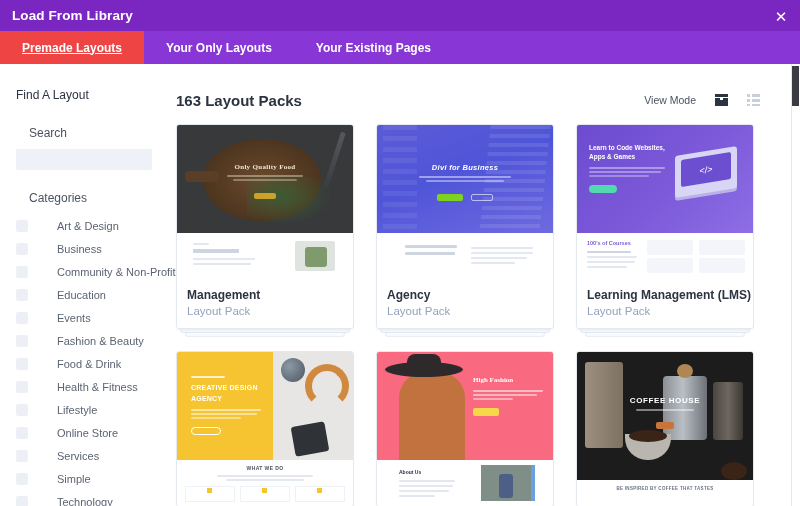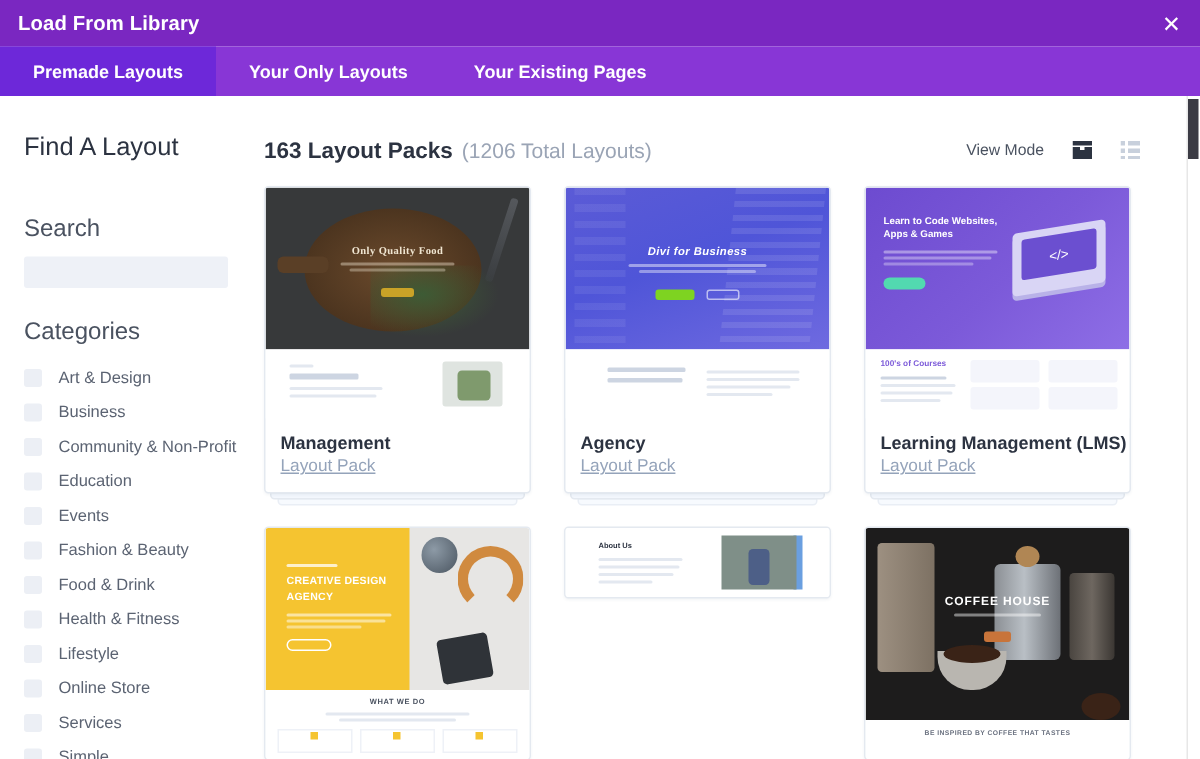--- a/index.html
+++ b/index.html
@@ -33,50 +33,50 @@
     position:absolute; top:31px; left:0; width:800px; height:33px;
     background:#8836d6;
     display:flex; align-items:stretch;
   }
   .tab {
     display:flex; align-items:center;
     padding:0 22px;
     color:#ffffff; font-size:12px; font-weight:bold;
     cursor:pointer; white-space:nowrap;
   }
-  .tab.active { background:#6d28d9; }
+  .tab.active { background:#ef4444;text-decoration:underline; }
 
   
   .scroll-track {
     position:absolute; top:64px; right:0; width:9px; height:442px;
     background:#ffffff; border-left:1px solid #e7e7e7;
   }
   .scroll-thumb {
     position:absolute; top:66px; right:1px; width:7px; height:40px;
     background:#3b3b44;
   }
 
   
   .body-area { position:absolute; top:64px; left:0; width:791px; height:442px; background:#fff; }
 
   
   .sidebar { position:absolute; top:0; left:0; width:185px; height:442px; padding:24px 0 0 16px; }
-  .sidebar-title { font-size:17px; color:#2c3341; font-weight:400; margin-bottom:36px; }
-  .sidebar-label { font-size:16px; color:#4a5260; margin-bottom:9px; }
+  .sidebar-title { font-size:12px; color:#2c3341; font-weight:400; margin-bottom:24px; }
+  .sidebar-label { font-size:12px; color:#4a5260; margin-bottom:9px;margin-left:13px; }
   .search-input {
     width:136px; height:21px; background:#eef1f7;
     border:none; outline:none; border-radius:2px;
     padding:0 6px; font-size:11px; color:#2c3341;
     font-family:"Liberation Sans", sans-serif;
     margin-bottom:21px; display:block;
   }
   .cat-list { margin-top:9px; }
   .cat-item { display:flex; align-items:center; height:23px; cursor:pointer; }
   .cat-box { width:12px; height:12px; background:#eceff5; border-radius:2px; flex:0 0 auto; }
-  .cat-label { font-size:11px; color:#5b6372; margin-left:11px; white-space:nowrap; }
+  .cat-label { font-size:11px; color:#5b6372; margin-left:29px; white-space:nowrap; }
 
   
   .main { position:absolute; top:0; left:168px; width:606px; height:490px; padding-top:25px; }
   .main-header { display:flex; align-items:center; height:22px; padding:0 14px 0 8px; }
   .main-count { font-size:15px; color:#2c3341; font-weight:bold; }
   .main-total { font-size:14px; color:#9aa4b5; font-weight:400; margin-left:6px; }
   .viewmode { margin-left:auto; display:flex; align-items:center; gap:19px; }
   .viewmode-label { font-size:10.5px; color:#4a5260; }
   .vm-icon { display:flex; cursor:pointer; }
 
@@ -100,21 +100,21 @@
     background:#f3f7fd; border:1px solid #e4e9f0; border-radius:0 0 3px 3px; z-index:2;
   }
   .stack2 {
     position:absolute; left:9px; right:9px; bottom:-8px; height:5px;
     background:#f7fafe; border:1px solid #e9eef5; border-radius:0 0 3px 3px; z-index:1;
   }
   .thumb { width:100%; height:108px; overflow:hidden; position:relative; }
   .thumb-lower { width:100%; height:46px; background:#fff; position:relative; overflow:hidden; }
   .card-meta { padding:8px 10px 11px 10px; }
   .card-title { font-size:12px; color:#2c3341; font-weight:bold; line-height:1.35; white-space:nowrap; }
-  .card-sub { font-size:11.5px; color:#94a3ba; margin-top:2px;text-decoration:underline; }
+  .card-sub { font-size:11.5px; color:#94a3ba; margin-top:2px; }
 
   
   .t-head { position:absolute; left:0; right:0; text-align:center; }
   .t-title { font-weight:bold; letter-spacing:.3px; }
   .t-lines { margin:4px auto 0; }
   .t-line { height:2px; border-radius:1px; margin:2px auto; }
   .t-btn { display:inline-block; border-radius:2px; }
   .sk { background:#e3e8f0; border-radius:1px; }
   .sk-d { background:#cdd5e2; border-radius:1px; }
 
@@ -300,21 +300,20 @@
           <span class="cat-box"></span>
           <span class="cat-label">Technology</span>
         </div>
       </div>
     </div>
 
     <div class="main">
 
       <div class="main-header">
         <span class="main-count">163 Layout Packs</span>
-        <span class="main-total">(1206 Total Layouts)</span>
         <span class="viewmode">
           <span class="viewmode-label">View Mode</span>
           <span class="vm-icon">
             <svg width="13" height="12" viewBox="0 0 13 12">
               <rect x="0" y="0" width="13" height="3" fill="#2c3341"></rect>
               <rect x="0" y="4" width="13" height="8" fill="#2c3341"></rect>
               <rect x="5" y="4" width="3" height="2" fill="#ffffff"></rect>
             </svg>
           </span>
           <span class="vm-icon">
@@ -483,20 +482,35 @@
               <div style="position:absolute;left:85px;bottom:13px;width:5px;height:5px;background:#f5c430;"></div>
               <div style="position:absolute;left:140px;bottom:13px;width:5px;height:5px;background:#f5c430;"></div>
             </div>
 
           </div>
         </div>
 
         <div class="card-wrap">
 
           <div class="card">
+            <div class="thumb">
+              <div class="fa-bg"></div>
+              <div class="fa-person"></div>
+              <div class="fa-hat-top"></div>
+              <div class="fa-hat"></div>
+              <div style="position:absolute;left:96px;top:24px;width:76px;">
+                <div style="color:#ffffff;font-size:7px;font-weight:bold;font-family:'Liberation Serif',serif;">High Fashion</div>
+                <div style="margin-top:6px;">
+                  <div class="t-line" style="width:70px;margin-left:0;background:rgba(255,255,255,.55);"></div>
+                  <div class="t-line" style="width:64px;margin-left:0;background:rgba(255,255,255,.50);"></div>
+                  <div class="t-line" style="width:40px;margin-left:0;background:rgba(255,255,255,.45);"></div>
+                </div>
+                <span class="t-btn" style="background:#f7d84b;width:26px;height:8px;margin-top:6px;"></span>
+              </div>
+            </div>
             <div class="thumb-lower">
               <div style="position:absolute;left:22px;top:9px;width:58px;">
                 <div style="color:#2c3341;font-size:5px;font-weight:bold;">About Us</div>
                 <div class="sk" style="width:56px;height:2px;margin-top:5px;"></div>
                 <div class="sk" style="width:54px;height:2px;margin-top:3px;"></div>
                 <div class="sk" style="width:50px;height:2px;margin-top:3px;"></div>
                 <div class="sk" style="width:36px;height:2px;margin-top:3px;"></div>
               </div>
               <div style="position:absolute;right:18px;top:5px;width:6px;height:36px;background:#6a9fe0;"></div>
               <div style="position:absolute;right:22px;top:5px;width:50px;height:36px;background:#7f8f88;"></div>

